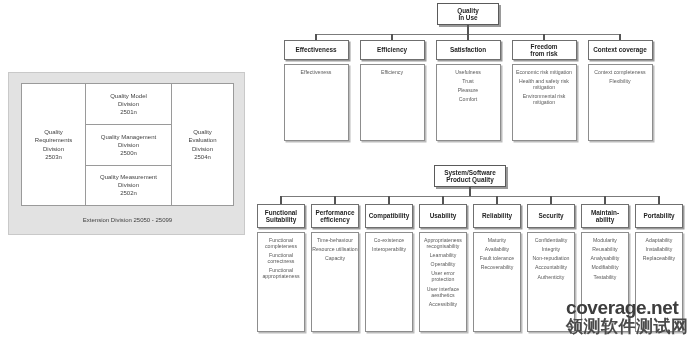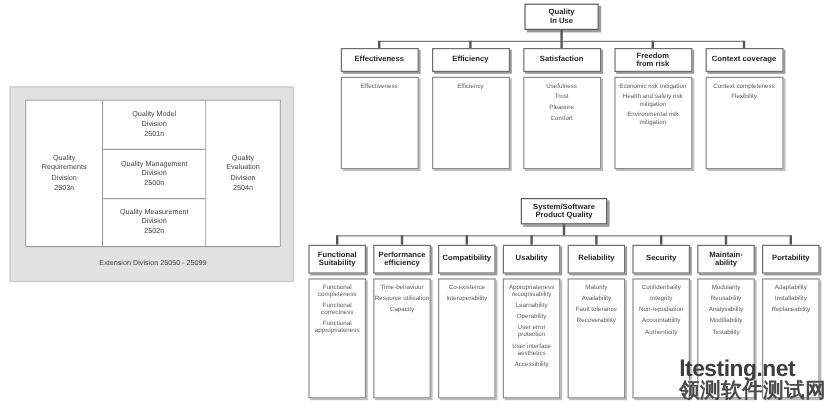--- a/index.html
+++ b/index.html
@@ -295,17 +295,17 @@
       <div class="box sub" style="left: 635px; top: 232px; width: 48px; height: 100px;">
         <div class="list">
           <span>Adaptability</span>
           <span>Installability</span>
           <span>Replaceability</span>
         </div>
       </div>
     </div>
 
   <div id="watermark">
-    <div id="wm-en">ltesting.net</div>
+    <div id="wm-en">coverage.net</div>
     <div id="wm-cn">领测软件测试网</div>
   </div>
 
 </div>
 
 </body></html>

